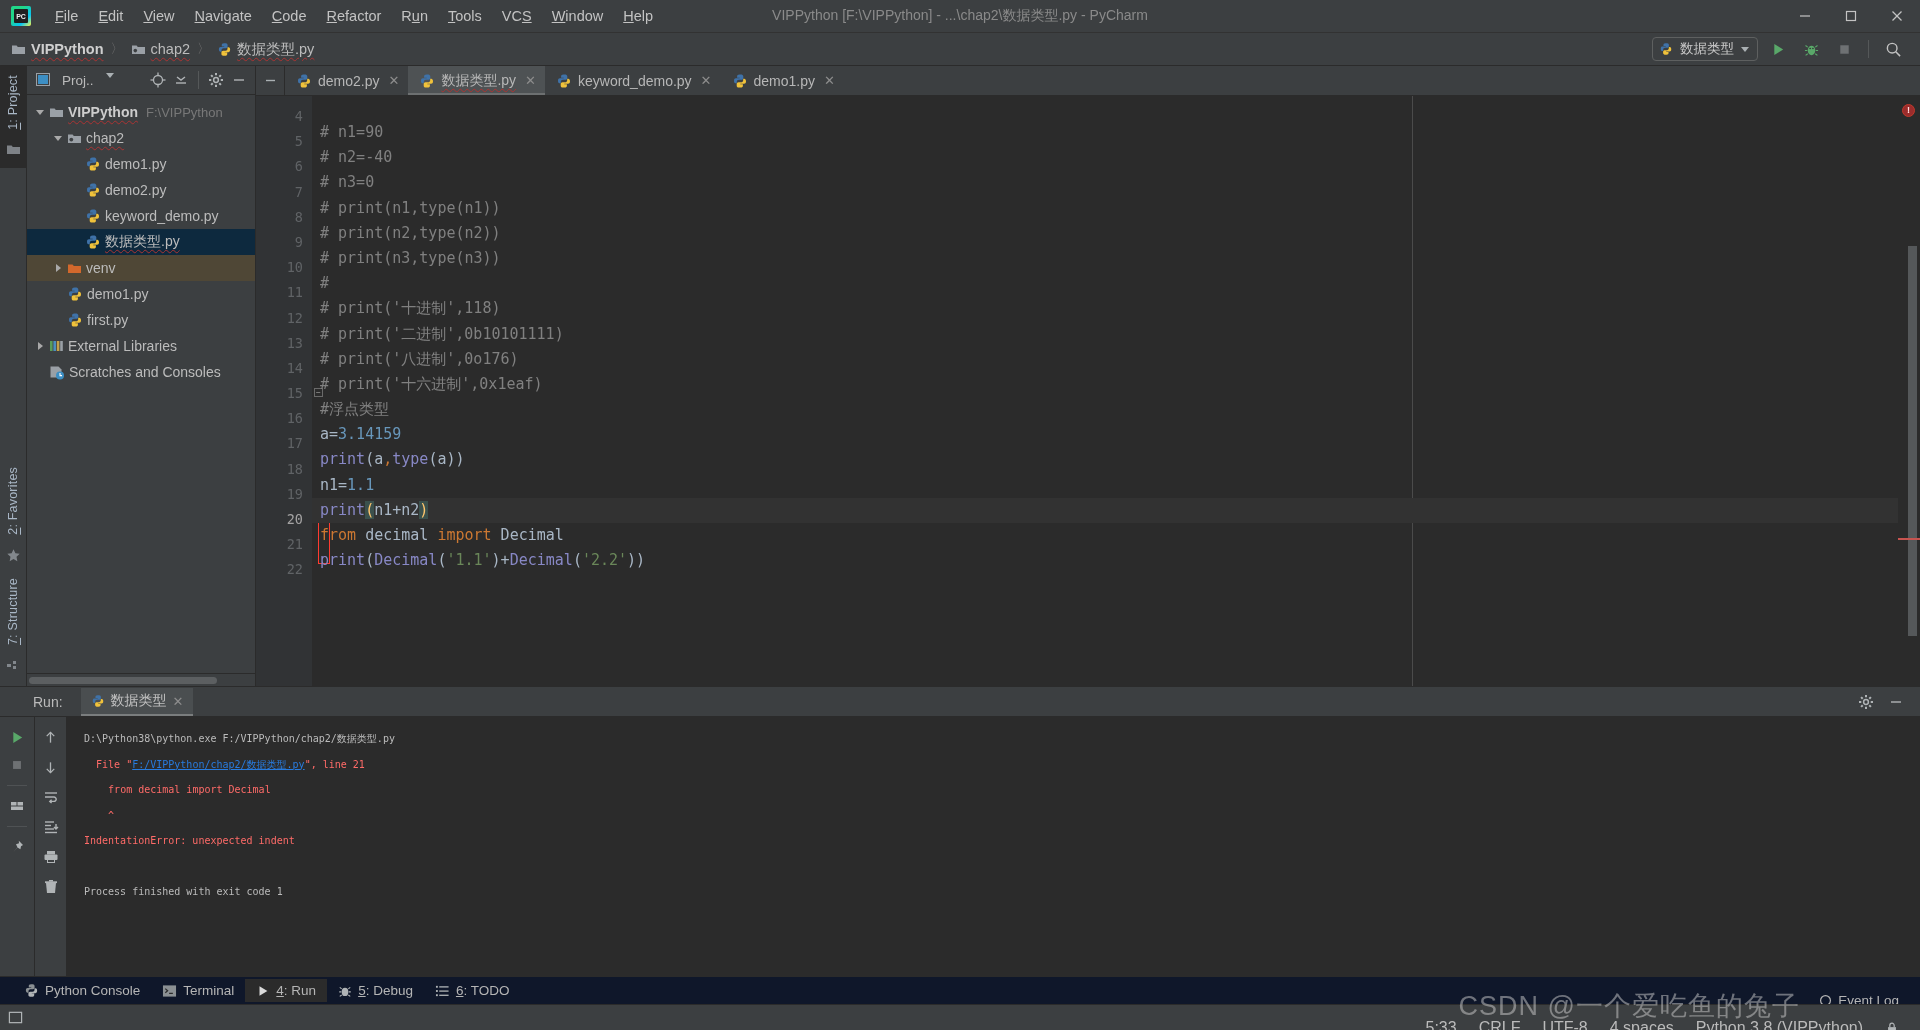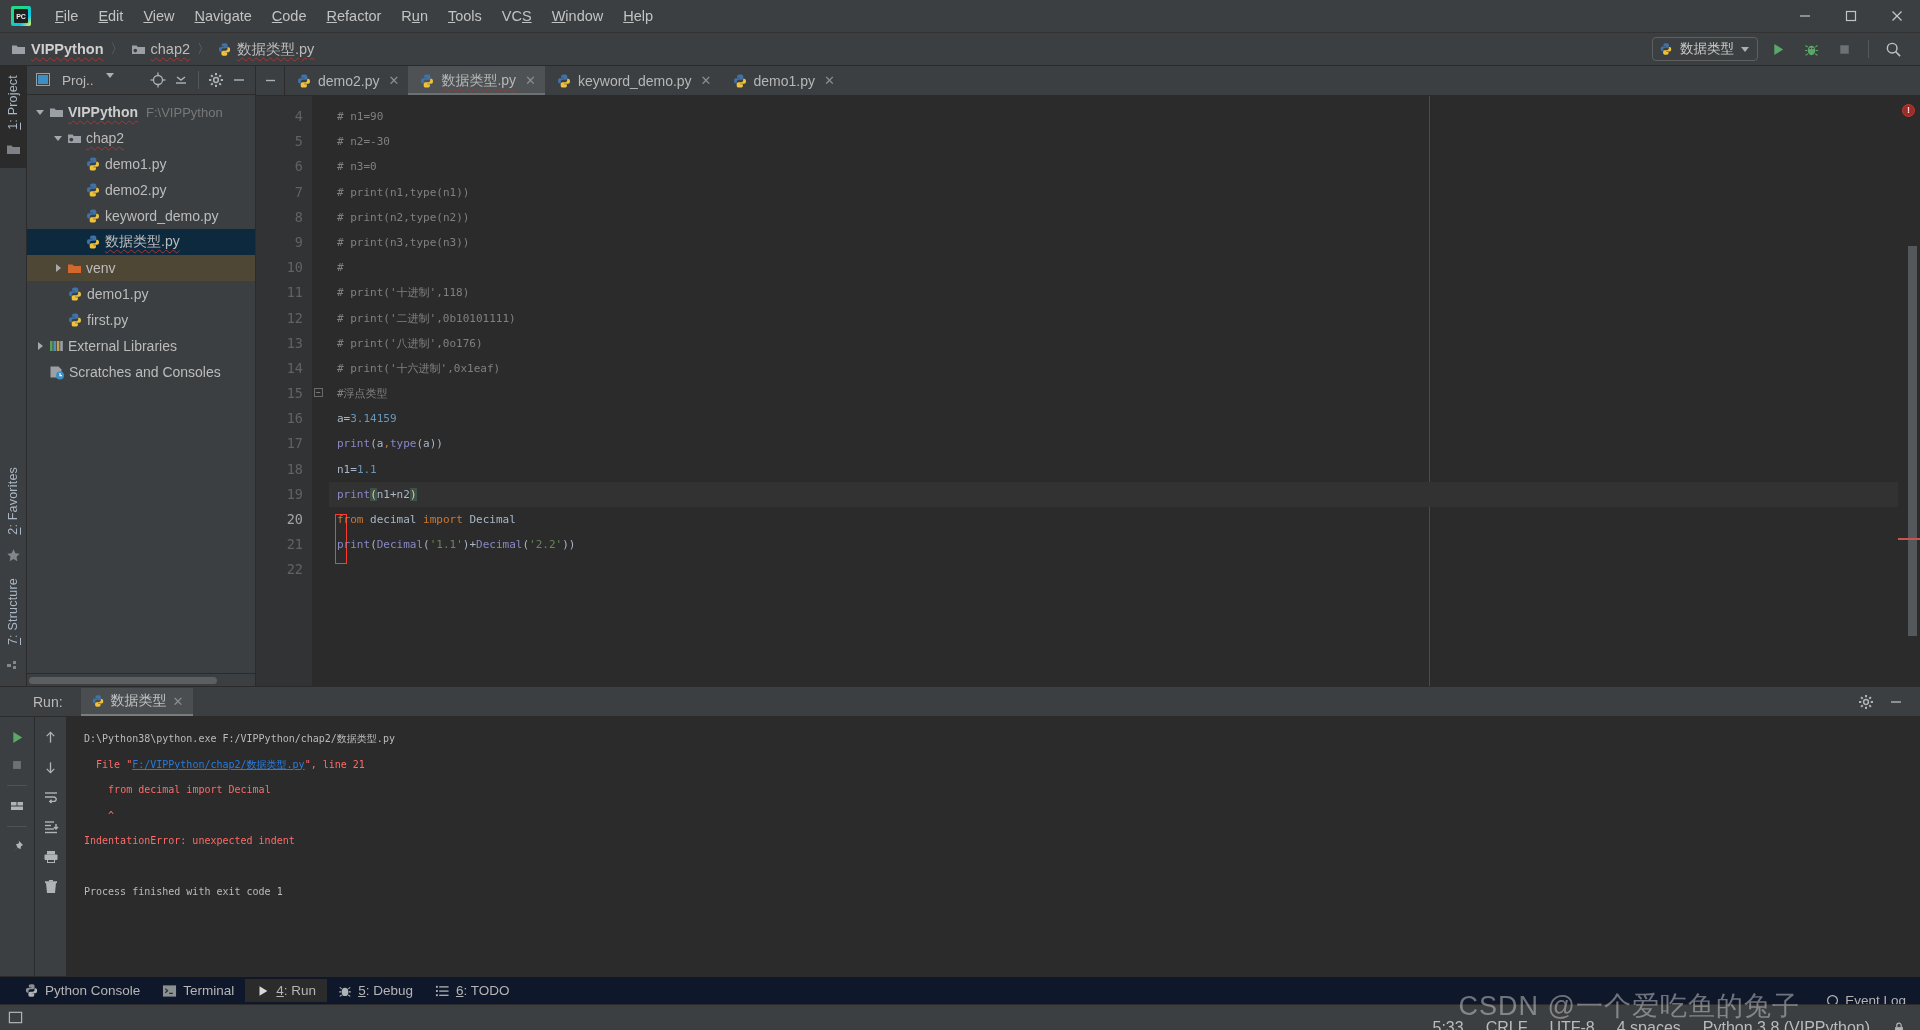--- a/index.html
+++ b/index.html
@@ -121,22 +121,22 @@
   .editorbody { flex:1; display:flex; position:relative; min-height:0; background:#2b2b2b; overflow:hidden; }
   .gutter {
     width:56px; min-width:56px; background:#313335; text-align:right; padding-top:8px;
     font-family:"DejaVu Sans Mono", monospace; font-size:13.5px; color:#606366; user-select:none;
   }
   .gline { height:25.2px; line-height:25.2px; padding-right:9px; position:relative; }
   .gline.cur { color:#a4a3a3; }
   .foldmark { position:absolute; right:-11px; top:7px; width:9px;height:9px; border:1px solid #6a6a6a; color:#9a9a9a;
     font-size:8px; line-height:7px; text-align:center; background:#2b2b2b; }
   .codearea {
-    flex:1; position:relative; padding-top:8px; overflow:hidden;
-    font-family:"DejaVu Sans Mono", monospace; font-size:11px;margin-left:17px;
+    flex:1; position:relative; padding-top:24px; overflow:hidden;
+    font-family:"DejaVu Sans Mono", monospace; font-size:15px;
   }
   .cline { height:25.2px; line-height:25.2px; padding-left:8px; white-space:pre; position:relative; }
   .cline.cur { background:#323232; }
   .tok-comment { color:#808080; }
   .tok-kw { color:#cc7832; }
   .tok-fn { color:#8888c6; }
   .tok-num { color:#6897bb; }
   .tok-str { color:#6a8759; }
   .tok-plain { color:#a9b7c6; }
   .tok-paren-hl { background:#3b514d; color:#ffc66d; }
@@ -178,21 +178,21 @@
   .c-red { color:#ff6b68; }
   .c-link { color:#287bde; text-decoration:underline; }
   .c-gray { color:#bbbbbb; }
 
   
   .statusbar { height:28px; min-height:28px; background:#0f172a; display:flex; align-items:center; border-top:1px solid #2b2b2b; font-size:13.5px; color:#b5b5b5; position:relative; }
   .sb-left { display:flex; align-items:center; padding-left:13px; gap:0; }
   .sb-tab { display:flex; align-items:center; gap:6px; padding:4px 11px; }
   .sb-tab.active { background:#2b2b2b; }
   .sb-tab u { text-decoration:underline; }
-  .sb-right { margin-left:auto; display:flex; align-items:center; gap:21px; padding-right:14px;margin-top:20px; }
+  .sb-right { margin-left:auto; display:flex; align-items:center; gap:21px; padding-right:21px;margin-top:20px; }
 
   .bottomstrip { height:26px; min-height:26px; background:#3c3f41; display:flex; align-items:center; padding-left:8px; border-top:1px solid #2b2b2b; position:relative; }
 
   .watermark {
     position:absolute; right:120px; bottom:6px; font-size:27px; color:rgba(205,205,205,.5);
     font-family:"Liberation Sans", sans-serif; white-space:nowrap; pointer-events:none; letter-spacing:1px;text-align:center;
   }
   svg { display:block; }
 </style>
 </head>
@@ -210,20 +210,21 @@
       <div class="menu-item"><u>V</u>iew</div>
       <div class="menu-item"><u>N</u>avigate</div>
       <div class="menu-item"><u>C</u>ode</div>
       <div class="menu-item"><u>R</u>efactor</div>
       <div class="menu-item">R<u>u</u>n</div>
       <div class="menu-item"><u>T</u>ools</div>
       <div class="menu-item">VC<u>S</u></div>
       <div class="menu-item"><u>W</u>indow</div>
       <div class="menu-item"><u>H</u>elp</div>
     </div>
+    <div class="win-title">VIPPython [F:\VIPPython] - ...\chap2\数据类型.py - PyCharm</div>
     <div class="wincontrols">
       <div class="wc">
         <svg width="12" height="12" viewBox="0 0 12 12">
             <line x1="1" y1="6" x2="11" y2="6" stroke="#c3c3c3" stroke-width="1.2"></line>
           </svg>
       </div>
       <div class="wc">
         <svg width="12" height="12" viewBox="0 0 12 12">
             <rect x="1.5" y="1.5" width="9" height="9" fill="none" stroke="#c3c3c3" stroke-width="1.2"></rect>
           </svg>
@@ -588,21 +589,21 @@
             <div class="gline">18</div>
             <div class="gline">19</div>
             <div class="gline cur">20</div>
             <div class="gline">21</div>
             <div class="gline">22</div>
           </div>
         <div class="codearea" id="codearea">
           <div class="vline" style="left:1100px"></div>
           <div class="errbox" style="left:6px; top:418px; width:12px; height:50px;"></div>
         <div class="cline"><span class="tok-comment"># n1=90</span></div>
-            <div class="cline"><span class="tok-comment"># n2=-30</span></div>
+            <div class="cline"><span class="tok-comment"># n2=-40</span></div>
             <div class="cline"><span class="tok-comment"># n3=0</span></div>
             <div class="cline"><span class="tok-comment"># print(n1,type(n1))</span></div>
             <div class="cline"><span class="tok-comment"># print(n2,type(n2))</span></div>
             <div class="cline"><span class="tok-comment"># print(n3,type(n3))</span></div>
             <div class="cline"><span class="tok-comment">#</span></div>
             <div class="cline"><span class="tok-comment"># print('十进制',118)</span></div>
             <div class="cline"><span class="tok-comment"># print('二进制',0b10101111)</span></div>
             <div class="cline"><span class="tok-comment"># print('八进制',0o176)</span></div>
             <div class="cline"><span class="tok-comment"># print('十六进制',0x1eaf)</span></div>
             <div class="cline"><span class="tok-comment">#浮点类型</span></div>

